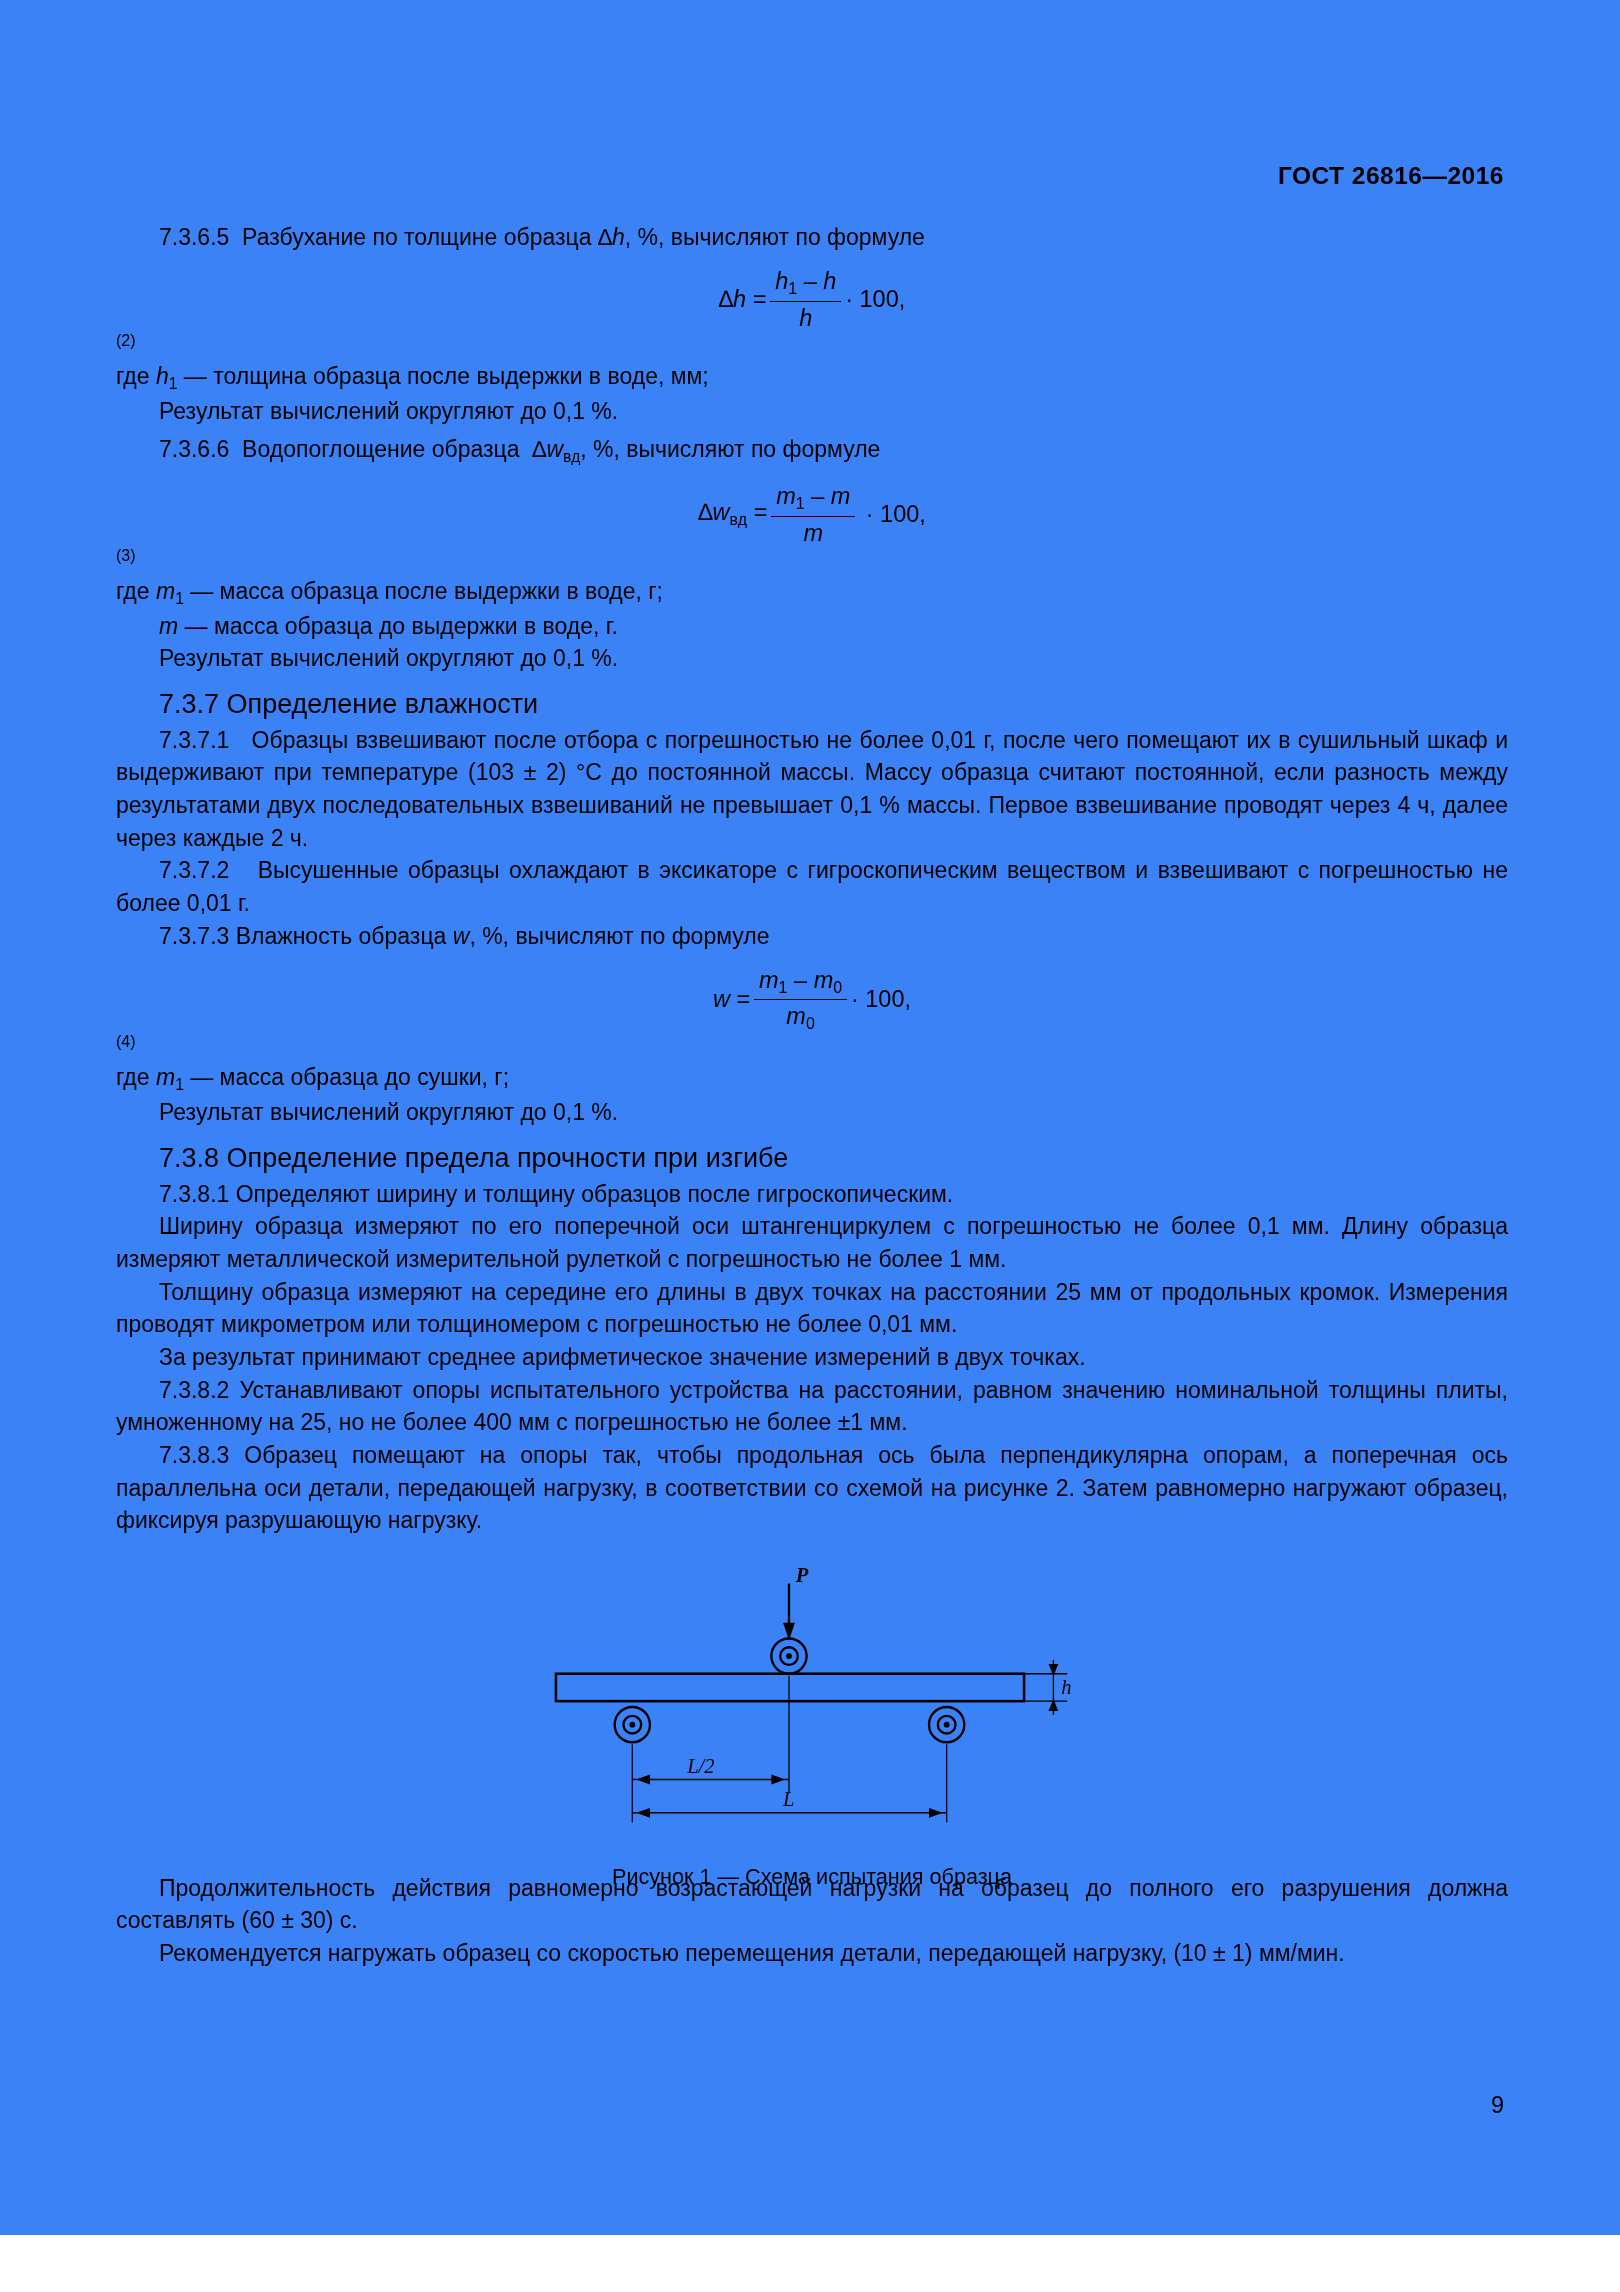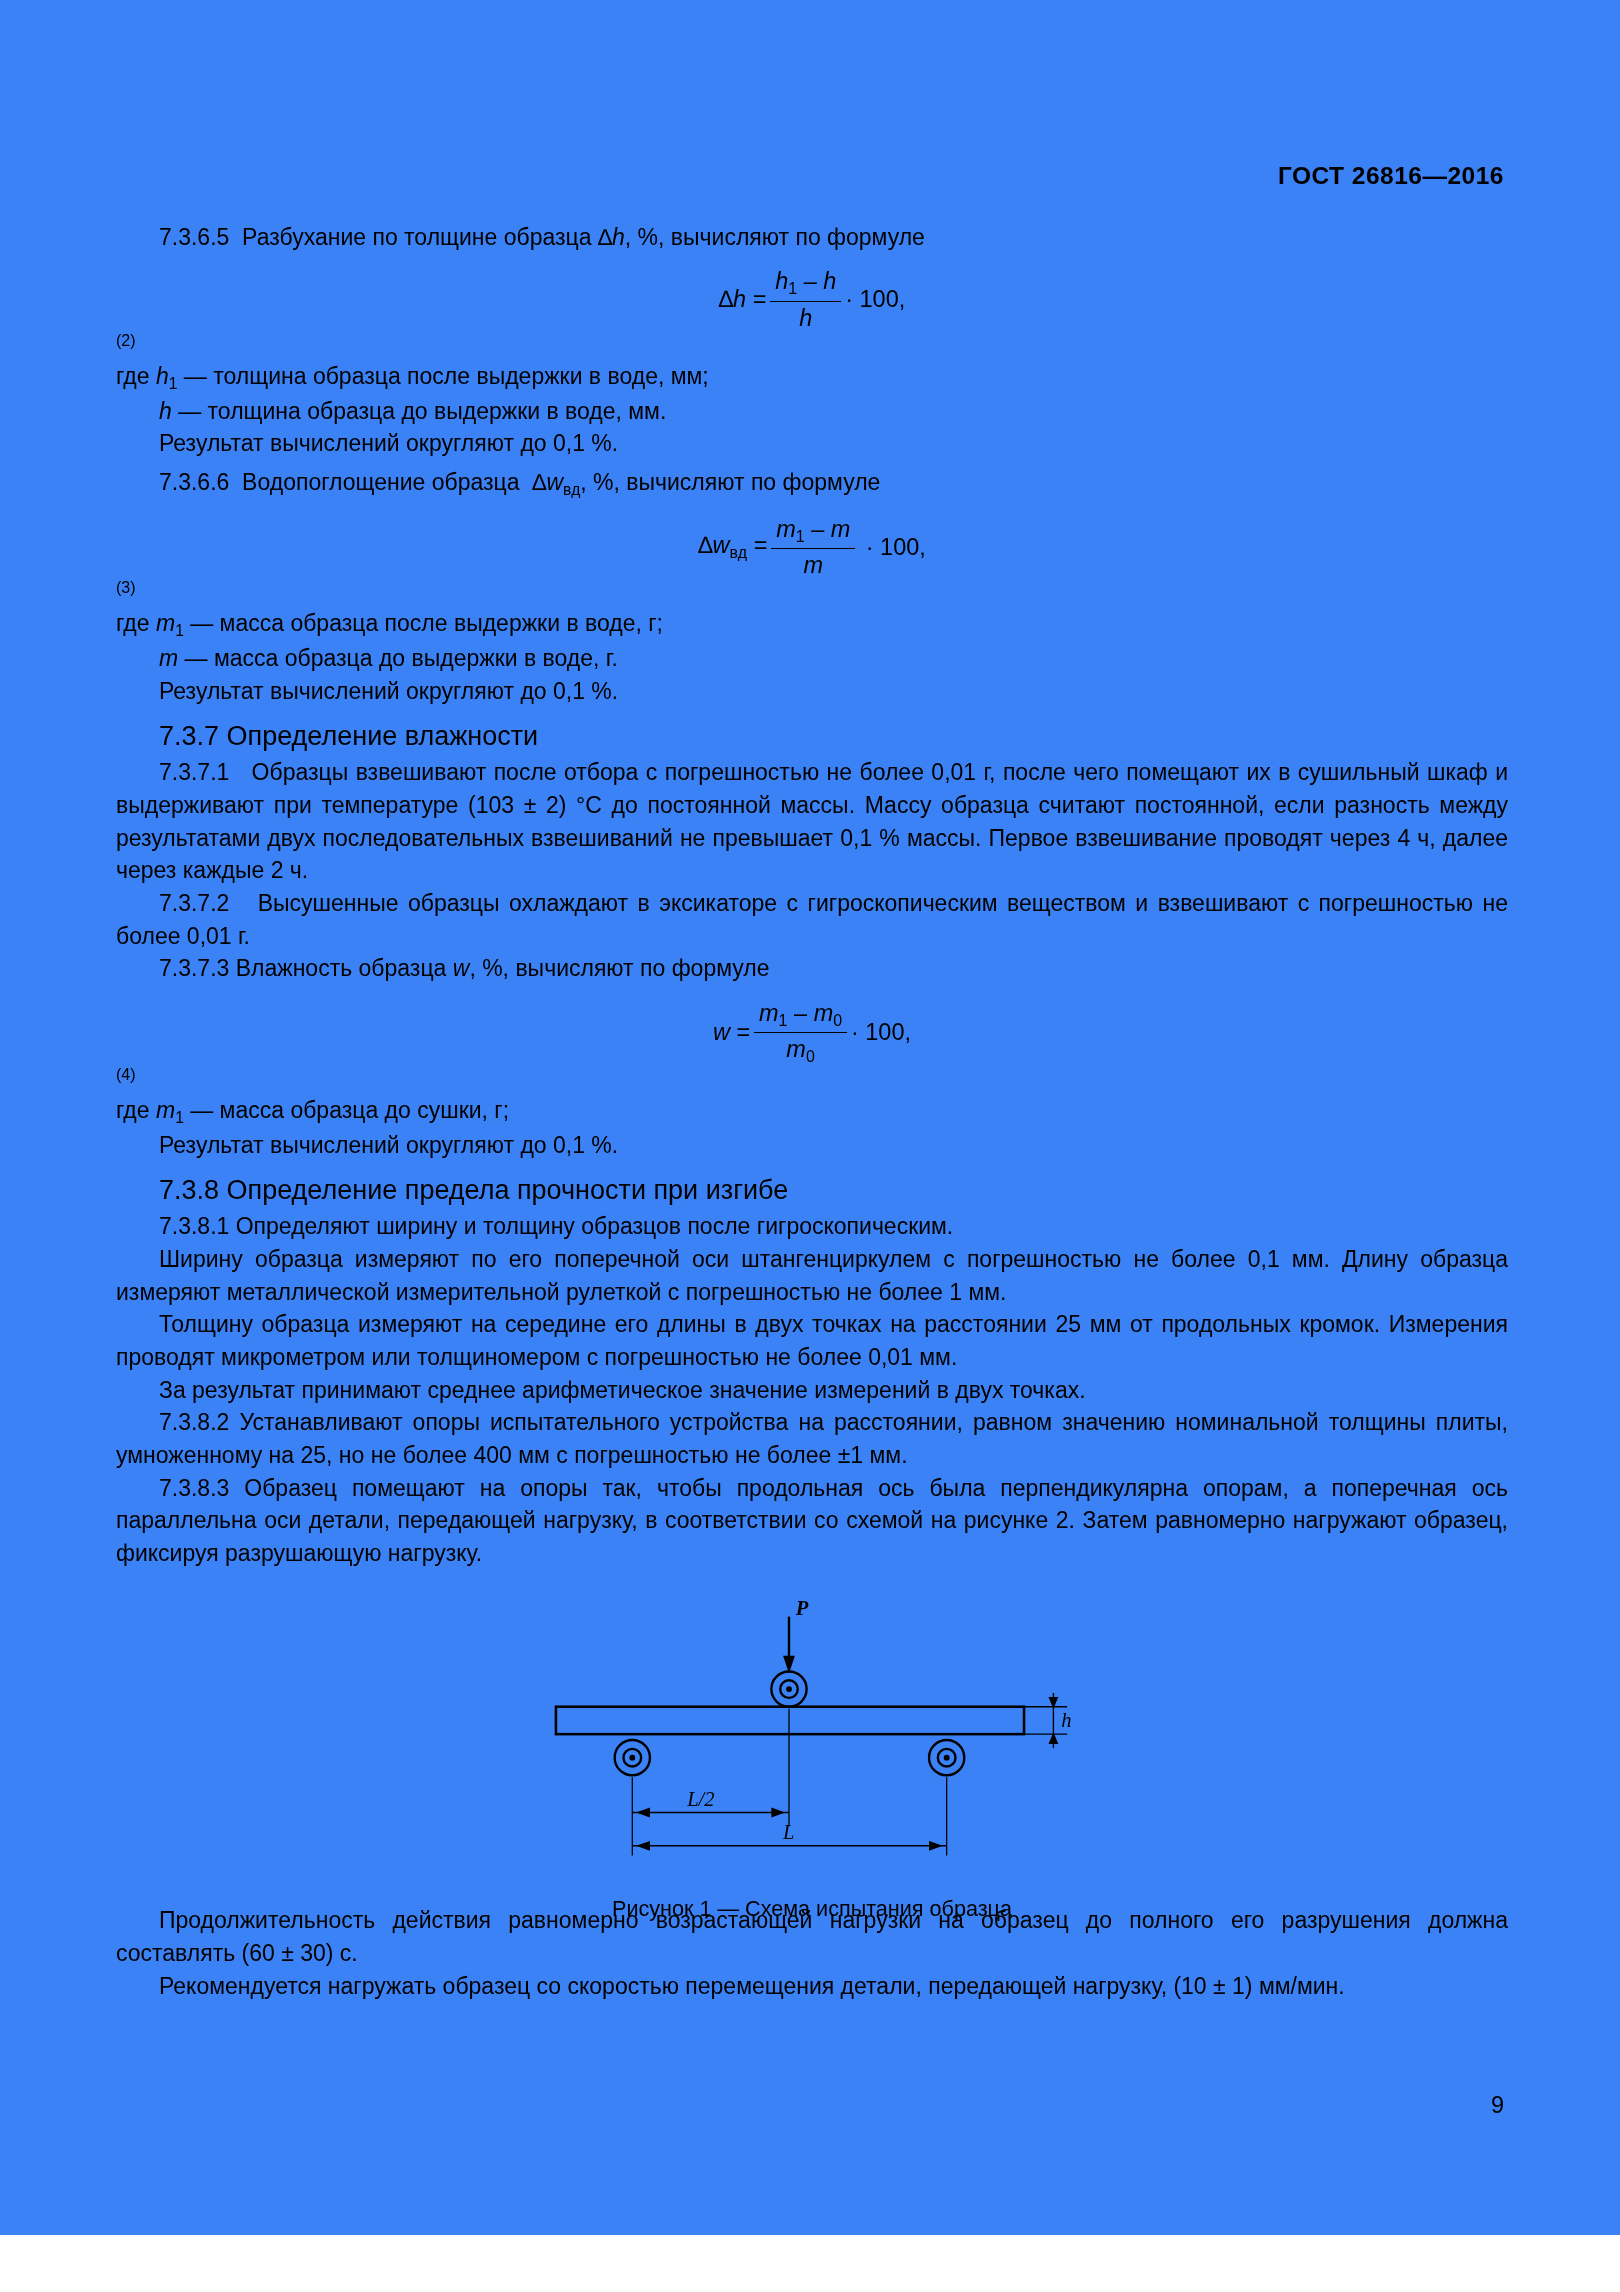--- a/index.html
+++ b/index.html
@@ -131,21 +131,20 @@
 
     <div class="formula-row">
       <div class="formula">
         <span class="fvar">∆<i>h</i>&nbsp;=</span><span class="frac"><span class="top"><i>h</i><sub>1</sub> – <i>h</i></span><span class="bot"><i>h</i></span></span><span class="fvar">· 100,</span>
       </div>
       <div class="eqnum">(2)</div>
     </div>
 
     <div class="hang">
       <div>где <i>h</i><sub>1</sub> — толщина образца после выдержки в воде, мм;</div>
-      <div class="l2"><i>h</i> — толщина образца до выдержки в воде, мм.</div>
       <div class="l2">Результат вычислений округляют до 0,1 %.</div>
     </div>
 
     <p class="p indent gap-s">
       <span>7.3.6.6</span>&nbsp;&nbsp;Водопоглощение образца&nbsp; ∆<i>w</i><sub>вд</sub>, %, вычисляют по формуле
     </p>
 
     <div class="formula-row">
       <div class="formula">
         <span class="fvar">∆<i>w</i><sub>вд</sub>&nbsp;=</span><span class="frac"><span class="top"><i>m</i><sub>1</sub> – <i>m</i></span><span class="bot"><i>m</i></span></span><span class="fvar">&nbsp;· 100,</span>

